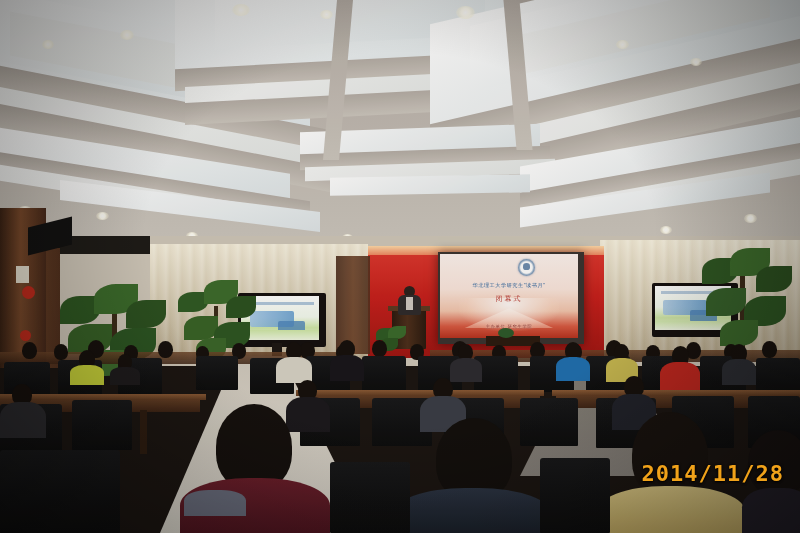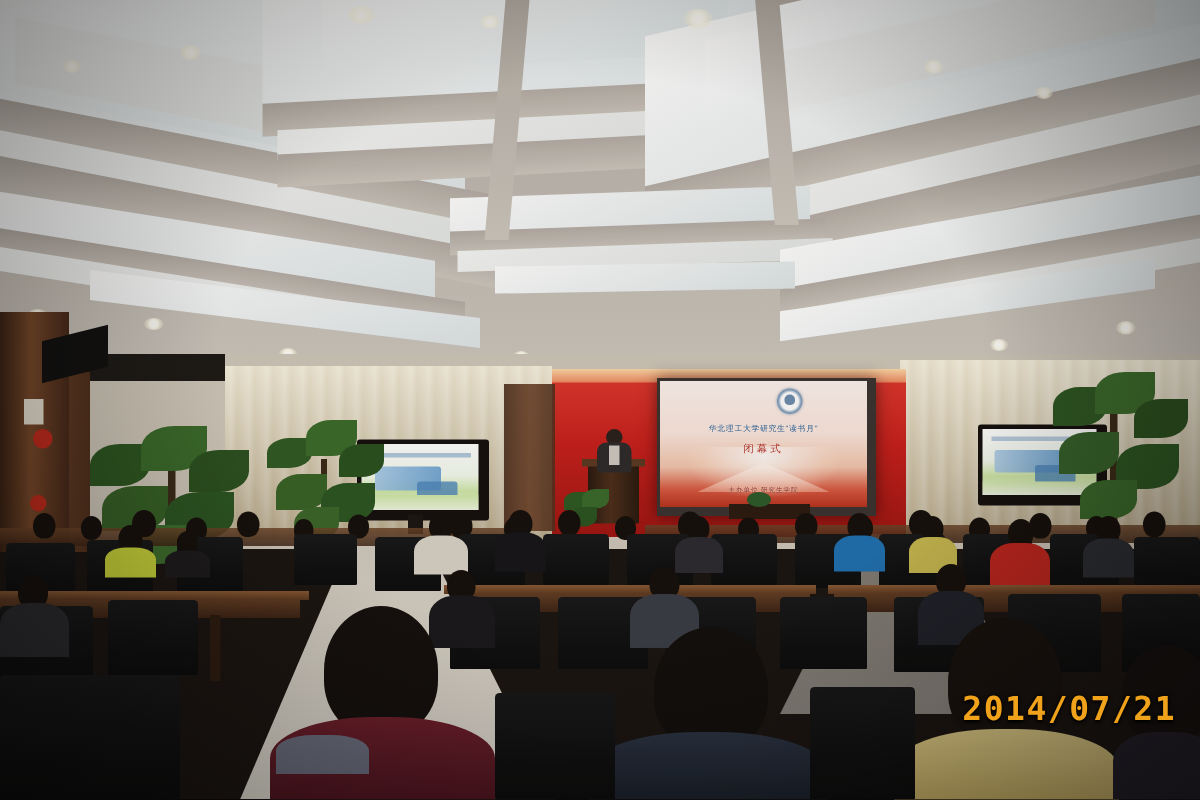--- a/index.html
+++ b/index.html
@@ -394,14 +394,14 @@
     <div class="shoulders" style="left:0;top:58px;width:70px;height:48px;background:#23202a;border-radius:40% 40% 0 0;"></div>
   </div>
 
   <div class="chair" style="left:0px;top:450px;width:120px;height:83px;"></div>
   <div class="chair" style="left:330px;top:462px;width:80px;height:71px;"></div>
   <div class="chair" style="left:540px;top:458px;width:70px;height:75px;"></div>
 
   <div class="warm"></div>
   <div class="vig"></div>
 
-  <div class="datestamp">2014/07/21</div>
+  <div class="datestamp">2014/11/28</div>
 </div>
 
 </body></html>

